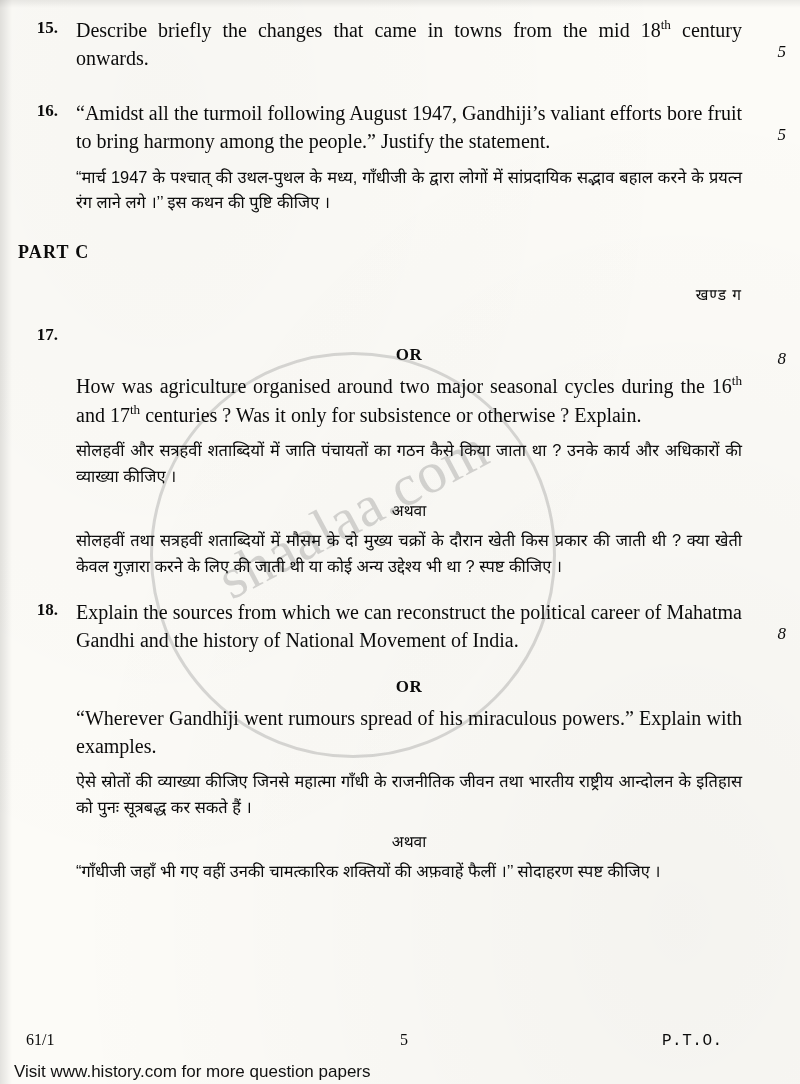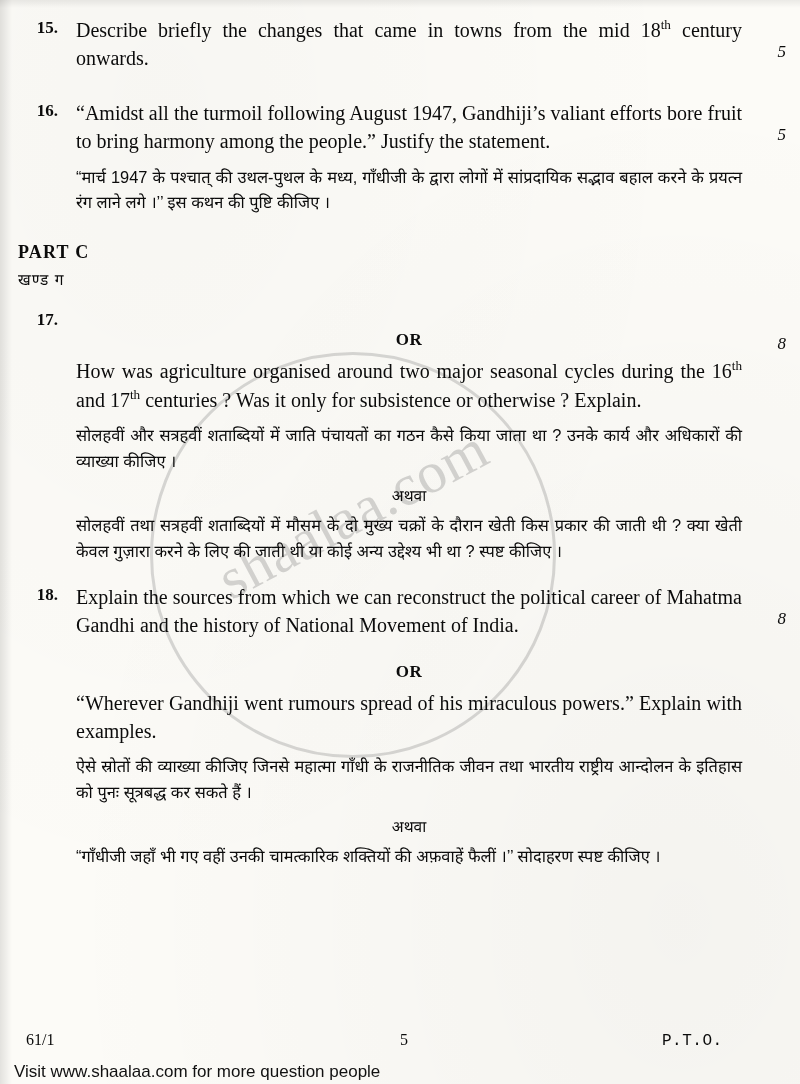--- a/index.html
+++ b/index.html
@@ -113,24 +113,24 @@
   .spacer-lg { height: 26px; }
 
   .part-title {
     text-align: left;
     font-weight: bold;
     font-size: 18px;
     letter-spacing: 1.2px;
     margin-top: 26px;
   }
   .part-sub {
-    text-align: left;
+    text-align: right;
     font-size: 15.5px;
     font-family: "Liberation Sans", sans-serif;
-    margin-top: 5px;
+    margin-top: 20px;
     letter-spacing: 1px;
   }
   .or {
     text-align: center;
     font-weight: bold;
     font-size: 17px;
     letter-spacing: 0.5px;
     margin: 22px 0 7px 0;
   }
   .athva {
@@ -260,14 +260,14 @@
     </div>
 
   </div>
 
   <div class="footer">
     <div class="footer-left">61/1</div>
     <div class="footer-center">5</div>
     <div class="footer-right">P.T.O.</div>
   </div>
 
-  <div class="visit-bar">Visit www.shaalaa.com for more question people</div>
+  <div class="visit-bar">Visit www.history.com for more question papers</div>
 </div>
 
 </body></html>

